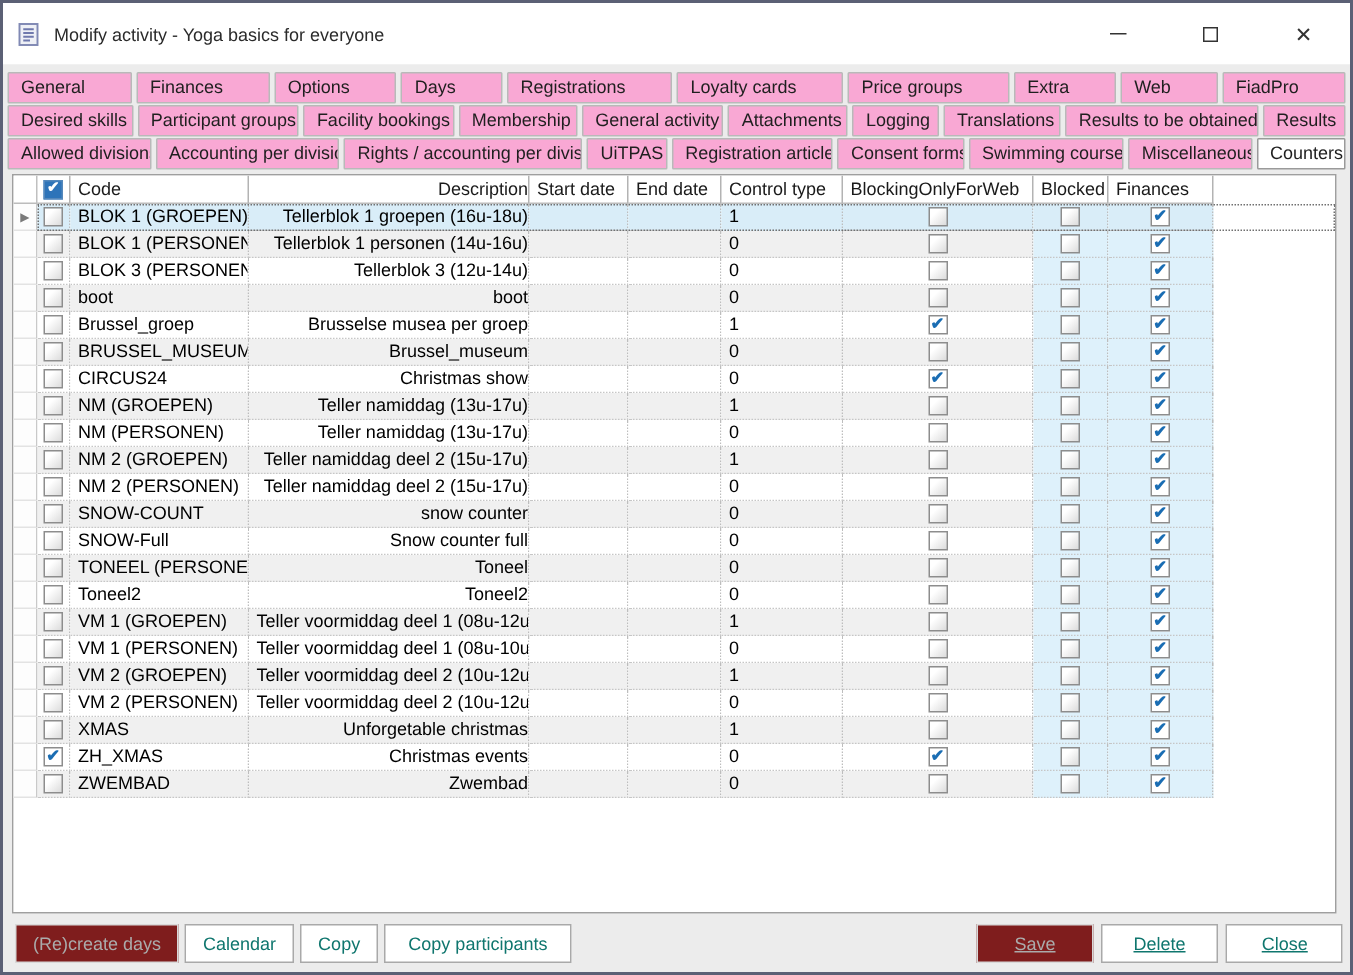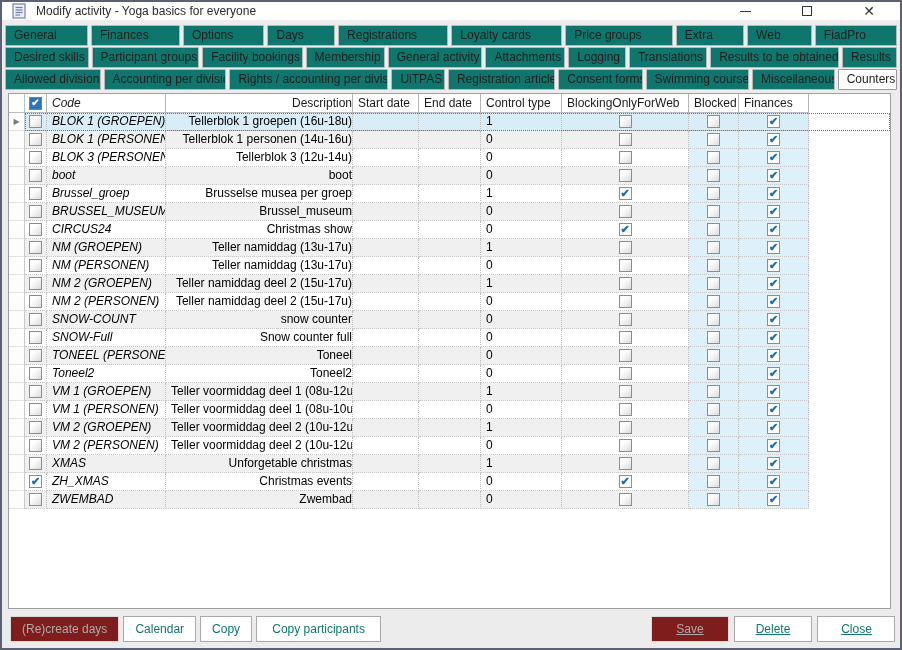--- a/index.html
+++ b/index.html
@@ -3,55 +3,55 @@
 <meta charset="utf-8">
 <style>
   * { margin:0; padding:0; box-sizing:border-box; }
   html,body { width:902px; height:650px; }
   body { font-family:"Liberation Sans", sans-serif; font-size:12px; color:#2b2b2b; }
 
   .window { width:902px; height:650px; border:2px solid #5b6075; background:#ececec;
             display:flex; flex-direction:column; overflow:hidden; }
 
   
-  .titlebar { height:18px; background:#ffffff; display:flex; align-items:center; flex:0 0 auto; }
+  .titlebar { height:41px; background:#ffffff; display:flex; align-items:center; flex:0 0 auto; }
   .title-icon { width:16px; height:16px; margin-left:9px; flex:0 0 auto; }
   .window-title { margin-left:9px; color:#2b2b2b; white-space:nowrap; }
   .caption-buttons { margin-left:auto; display:flex; height:100%; }
   .cap-btn { width:62px; height:100%; display:flex; align-items:center; justify-content:center;
              color:#333; cursor:default; }
   .glyph-min { width:11px; height:0; border-top:1px solid #333; display:block; }
   .glyph-max { width:10px; height:10px; border:1px solid #333; display:block; }
   .glyph-close { font-size:14px; line-height:1; color:#333; }
 
   
   .tabstrip { background:#ececec; padding:5px 3px 2px 3px; flex:0 0 auto; }
   .tabrow { display:flex; gap:3px; margin-bottom:1px; }
   .tab { position:relative; flex:1 1 auto; height:21px; line-height:19px; padding:0 8px;
-         background:#0f766e; border:1px solid #b9b9b9; border-radius:1px;
+         background:#f9a8d4; border:1px solid #b9b9b9; border-radius:1px;
          white-space:nowrap; overflow:hidden; color:#1f1f1f; cursor:default; }
   .tab.active { background:#ffffff; border-color:#9a9a9a; z-index:3; }
   .tab.active::after { content:""; position:absolute; left:-5px; right:-6px; top:-5px; bottom:-5px;
          border:3px solid #efa428; border-radius:5px; pointer-events:none; }
 
   
   .content { flex:1 1 auto; background:#ececec; padding:0 9px 3px 6px; overflow:hidden; }
   .grid-panel { background:#ffffff; border:1px solid #9f9f9f; height:100%;
                 display:flex; flex-direction:column; overflow:hidden; }
 
   .grid-header { display:flex; height:19px; flex:0 0 auto; background:#fff; }
   .hcell { height:19px; line-height:18px; padding-left:5px; color:#1a1a1a;
            border-right:1px solid #b3b3b3; border-bottom:1px solid #bcbcbc;
            white-space:nowrap; overflow:hidden; }
   .hcell.c-ind { border-right:1px solid #c0c0c0; }
   .hcell.c-check { display:flex; align-items:center; justify-content:center; padding-left:0; }
 
   .c-ind      { width:16px; }
   .c-check    { width:22px; }
-  .c-code     { width:119px;font-style:italic; }
+  .c-code     { width:119px; }
   .c-desc     { width:187px;text-align:right; }
   .c-start    { width:66px; }
   .c-end      { width:62px; }
   .c-ctrl     { width:81px; }
   .c-bofw     { width:127px; }
   .c-blocked  { width:50px; }
   .c-counting { width:70px; }
 
   .grid-body { flex:0 0 auto; }
   .grow { position:relative; display:flex; height:18px; background:#ffffff; }

